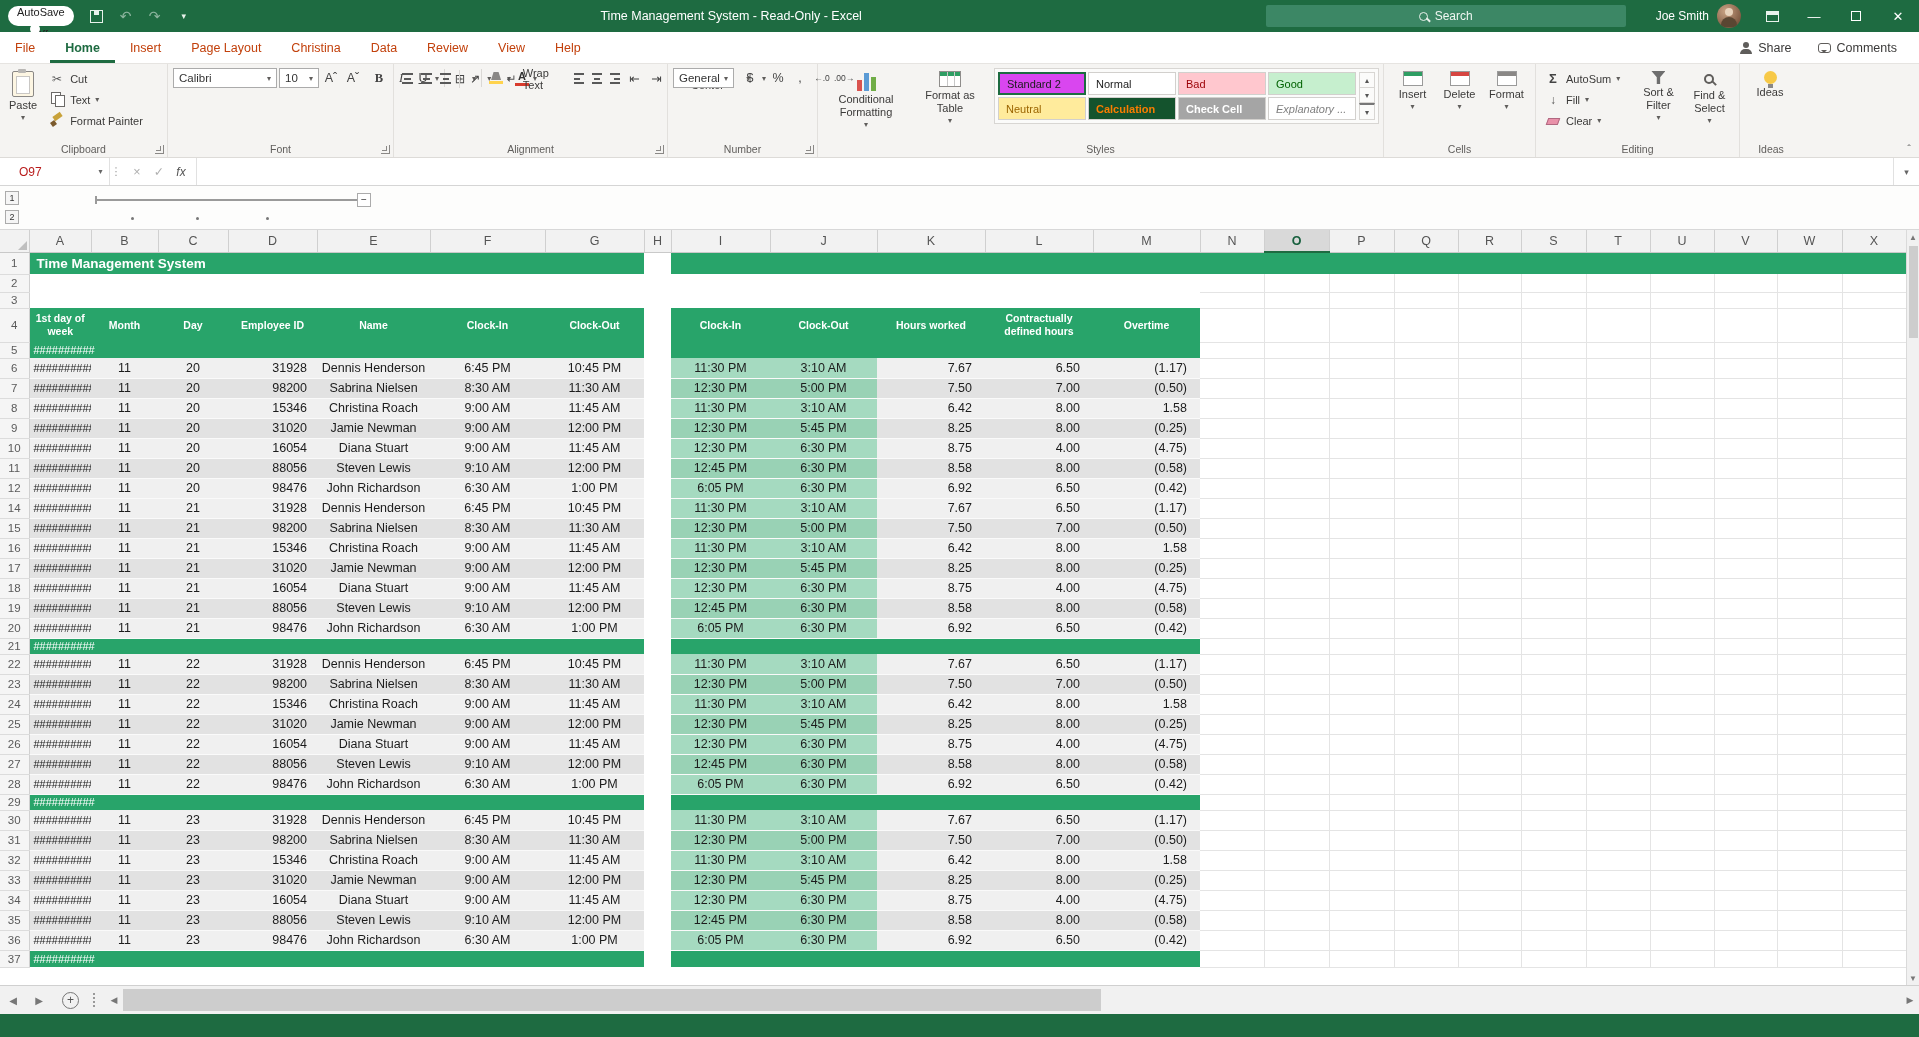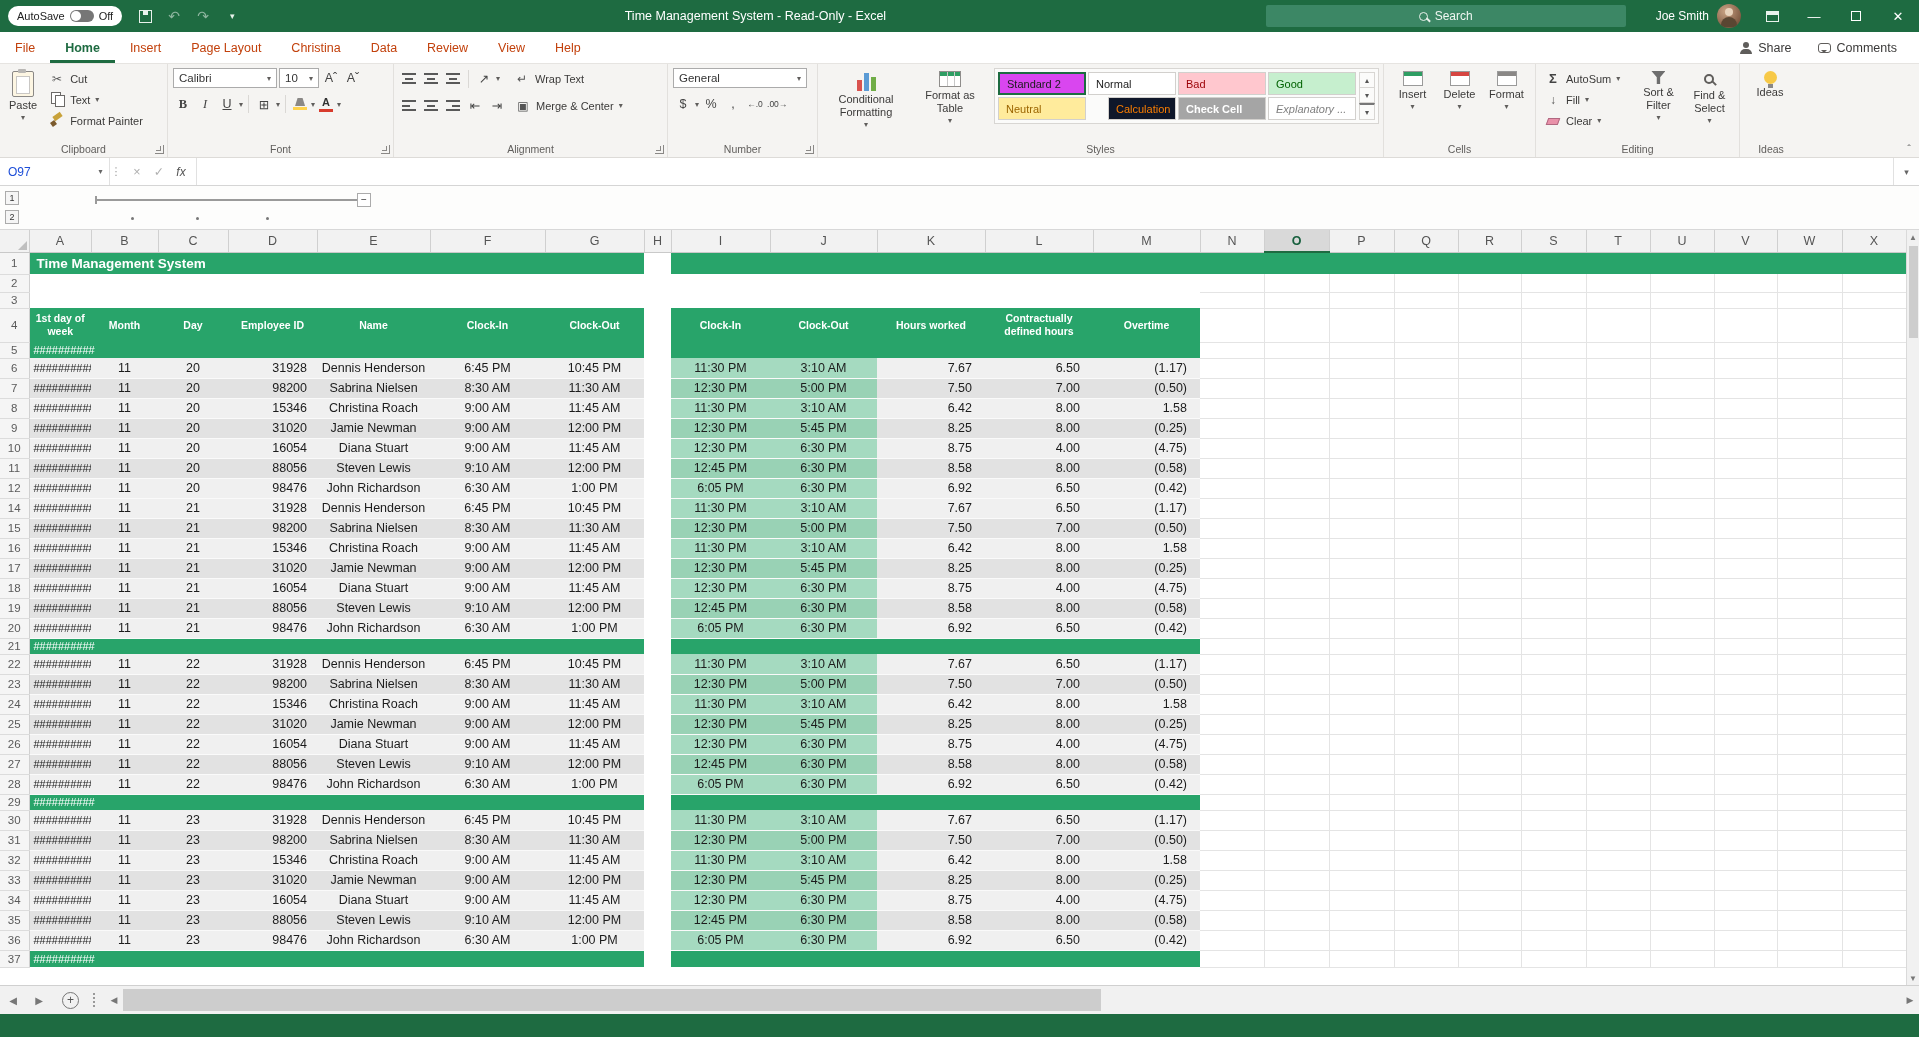--- a/index.html
+++ b/index.html
@@ -1,21 +1,21 @@
 <!DOCTYPE html>
 <html><head>
 <meta charset="utf-8">
 <style>
 *{margin:0;padding:0;box-sizing:border-box;font-family:"Liberation Sans",sans-serif;}
 html,body{width:1919px;height:1037px;overflow:hidden;background:#fff;}
 .app{width:1919px;height:1037px;display:flex;flex-direction:column;}
 
 
 .titlebar{flex:0 0 32px;background:#1E6B41;display:flex;align-items:center;color:#fff;}
-.autosave{display:flex;align-items:center;gap:5px;background:#fff;color:#222;border-radius:10px;height:20px;padding:0 9px;margin-left:8px;font-size:11px;}
+.autosave{display:flex;align-items:center;gap:5px;background:#fff;color:#222;border-radius:10px;height:20px;padding:0 9px;margin-left:8px;font-size:11px;flex-direction:column;}
 .toggle{width:24px;height:12px;background:#767676;border-radius:6px;position:relative;}
 .toggle i{position:absolute;left:1px;top:1px;width:10px;height:10px;border-radius:50%;background:#fff;}
 .qat{display:flex;align-items:center;gap:3px;margin-left:10px;}
 .qbtn{width:26px;height:26px;display:flex;align-items:center;justify-content:center;font-size:14px;color:#E9F2EC;}
 .dim{opacity:.55;}
 .icon-floppy{width:13px;height:13px;border:1.5px solid #E9F2EC;position:relative;display:inline-block;}
 .icon-floppy::after{content:"";position:absolute;top:0;left:3px;width:5px;height:4px;background:#E9F2EC;}
 .tb-title{flex:1;text-align:center;font-size:12.5px;white-space:nowrap;overflow:hidden;}
 .searchbox{width:360px;height:22px;background:#3C8765;border-radius:2px;display:flex;align-items:center;justify-content:center;gap:7px;font-size:12px;color:#EFF6F1;margin-right:30px;}
 .mag{width:9px;height:9px;border:1.5px solid #E8F1EB;border-radius:50%;position:relative;display:inline-block;}
@@ -42,21 +42,21 @@
 .icon-bubble::after{content:"";position:absolute;bottom:-4px;left:2px;border:3px solid transparent;border-top-color:#5F5D5B;}
 
 
 .ribbon{flex:0 0 94px;background:#F5F4F2;border-bottom:1px solid #DDDBD8;display:flex;position:relative;}
 .grp{position:relative;border-right:1px solid #E2E0DD;padding:4px 4px 18px 5px;}
 .grp-label{position:absolute;bottom:2px;left:0;right:0;text-align:center;font-size:10.5px;color:#605E5C;}
 .launcher{position:absolute;right:3px;bottom:3px;width:9px;height:9px;border-right:1.5px solid #8A8886;border-bottom:1.5px solid #8A8886;}
 .launcher::after{content:"";position:absolute;right:2px;bottom:2px;width:4px;height:4px;border-right:1.5px solid #8A8886;border-bottom:1.5px solid #8A8886;}
 .row{display:flex;align-items:flex-start;}
 .col{display:flex;flex-direction:column;}
-.stack{display:flex;flex-direction:column;gap:6px;}
+.stack{display:flex;flex-direction:row;gap:6px;}
 .row1,.row2{display:flex;align-items:center;gap:2px;}
 .bigbtn{display:flex;flex-direction:column;align-items:center;gap:2px;padding:3px 4px;font-size:11px;color:#3B3A39;text-align:center;}
 .lbl2{line-height:1.15;font-size:11px;white-space:normal;}
 .dd{font-size:8px;color:#605E5C;}
 .sbtn{display:flex;align-items:center;gap:5px;font-size:11px;color:#3B3A39;height:21px;padding:0 4px;}
 .ic{width:16px;text-align:center;font-size:12px;color:#555;}
 .iconbtn{min-width:20px;height:20px;display:flex;align-items:center;justify-content:center;font-size:12.5px;color:#444;}
 .iconbtn.bold{font-weight:bold;font-family:"Liberation Serif",serif;}
 .iconbtn.italic{font-style:italic;font-family:"Liberation Serif",serif;}
 .iconbtn.underline{text-decoration:underline;}
@@ -107,21 +107,21 @@
 .eraser{width:12px;height:7px;background:#E991A9;border:1px solid #B06880;transform:skewX(-20deg);display:inline-block;}
 .icon-funnel{width:14px;height:13px;background:#6E6E6E;clip-path:polygon(0 0,100% 0,62% 48%,62% 100%,38% 100%,38% 48%);display:inline-block;}
 .icon-find{width:10px;height:10px;border:2px solid #5F5D5B;border-radius:50%;position:relative;display:inline-block;margin:3px;}
 .icon-find::after{content:"";position:absolute;width:6px;height:2px;background:#5F5D5B;transform:rotate(45deg);right:-5px;bottom:-2px;}
 .icon-bulb{width:13px;height:13px;background:#F7C948;border-radius:50%;position:relative;display:inline-block;}
 .icon-bulb::after{content:"";position:absolute;bottom:-4px;left:4px;width:5px;height:4px;background:#8A8886;}
 .collapse-ribbon{position:absolute;right:8px;bottom:2px;font-size:11px;color:#666;}
 
 
 .fbar{flex:0 0 28px;background:#fff;border-bottom:1px solid #D5D5D5;display:flex;align-items:stretch;}
-.namebox{width:92px;display:flex;align-items:center;padding-left:8px;font-size:12px;color:#1d4ed8;}
+.namebox{width:92px;display:flex;align-items:center;padding-left:19px;font-size:12px;color:#b91c1c;}
 .nb-dd{width:18px;display:flex;align-items:center;justify-content:center;font-size:8px;color:#666;border-right:1px solid #E1E1E1;}
 .fdots{width:12px;display:flex;align-items:center;justify-content:center;color:#A0A0A0;font-size:11px;}
 .fbtns{display:flex;align-items:center;gap:2px;padding:0 5px;border-right:1px solid #E1E1E1;}
 .fbtn{width:20px;text-align:center;font-size:12.5px;color:#AFAFAF;}
 .fx{color:#555;font-size:12px;font-style:italic;}
 .finput{flex:1;}
 .fexpand{width:26px;display:flex;align-items:center;justify-content:center;color:#666;font-size:9px;border-left:1px solid #E1E1E1;}
 
 
 .outline{flex:0 0 44px;background:#FDFDFC;border-bottom:1px solid #D8D8D8;position:relative;}
@@ -431,21 +431,21 @@
           <span class="lbl2">Format as Table</span>
           <span class="dd">▾</span>
         </div>
         <div class="gallery-wrap">
           <div class="gallery">
               <div class="stylecell sel" style="background: #d946ef; color: rgb(28, 28, 28);">Standard 2</div>
               <div class="stylecell" style="background: rgb(255, 255, 255); color: rgb(28, 28, 28);">Normal</div>
               <div class="stylecell" style="background: rgb(255, 199, 206); color: rgb(156, 0, 6);">Bad</div>
               <div class="stylecell" style="background: rgb(198, 239, 206); color: rgb(0, 97, 0);">Good</div>
               <div class="stylecell" style="background: rgb(255, 235, 156); color: rgb(156, 101, 0);">Neutral</div>
-              <div class="stylecell" style="background: #0f172a; color: rgb(250, 125, 0); font-weight: normal; margin-left: 20px;">Calculation</div>
+              <div class="stylecell" style="background: #14532d; color: rgb(250, 125, 0); font-weight: bold;">Calculation</div>
               <div class="stylecell" style="background: rgb(165, 165, 165); color: rgb(255, 255, 255); font-weight: bold;">Check Cell</div>
               <div class="stylecell" style="background: rgb(255, 255, 255); color: rgb(127, 127, 127); font-style: italic;">Explanatory ...</div>
             </div>
           <div class="galnav">
             <span>▴</span>
             <span>▾</span>
             <span class="more">▾</span>
           </div>
         </div>
       </div>

